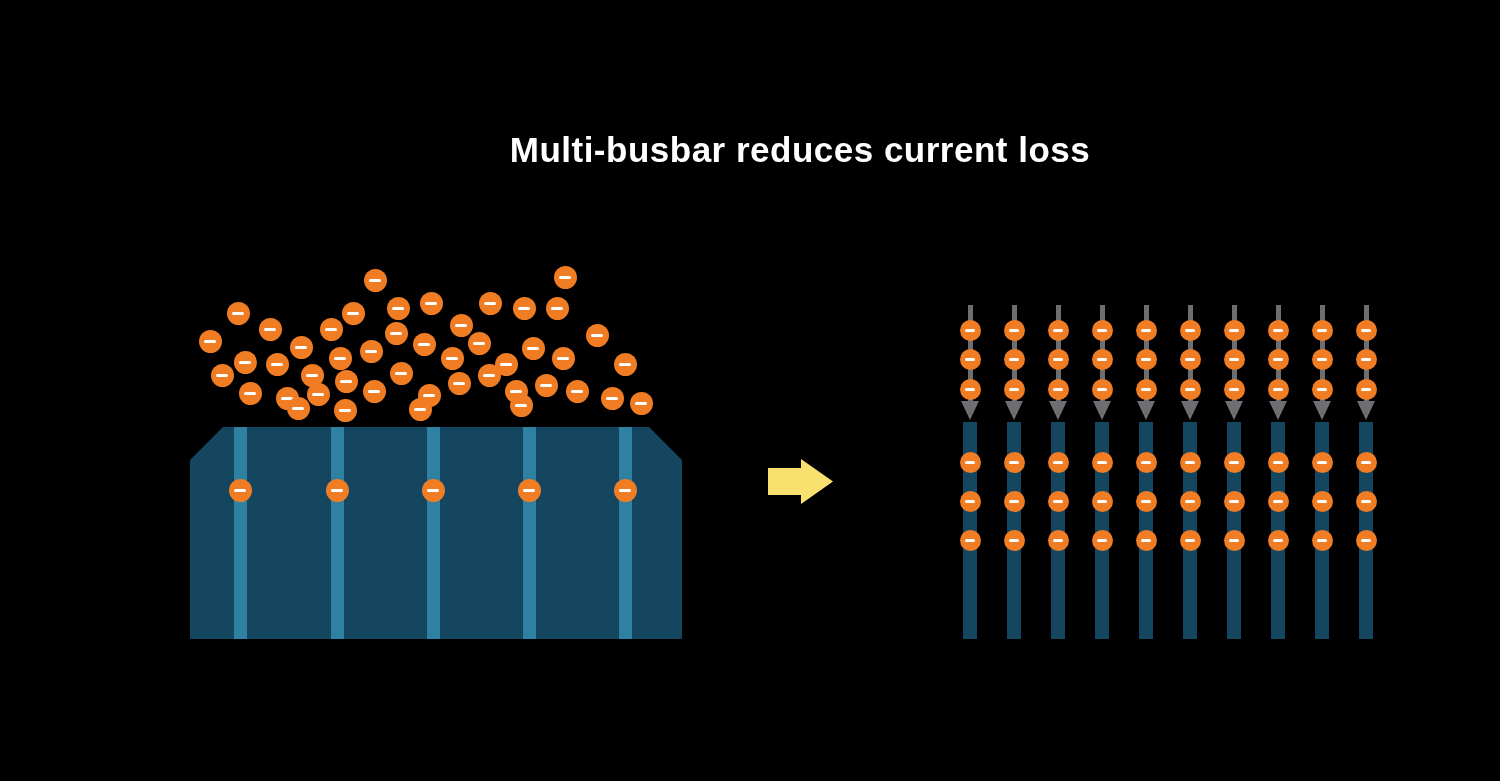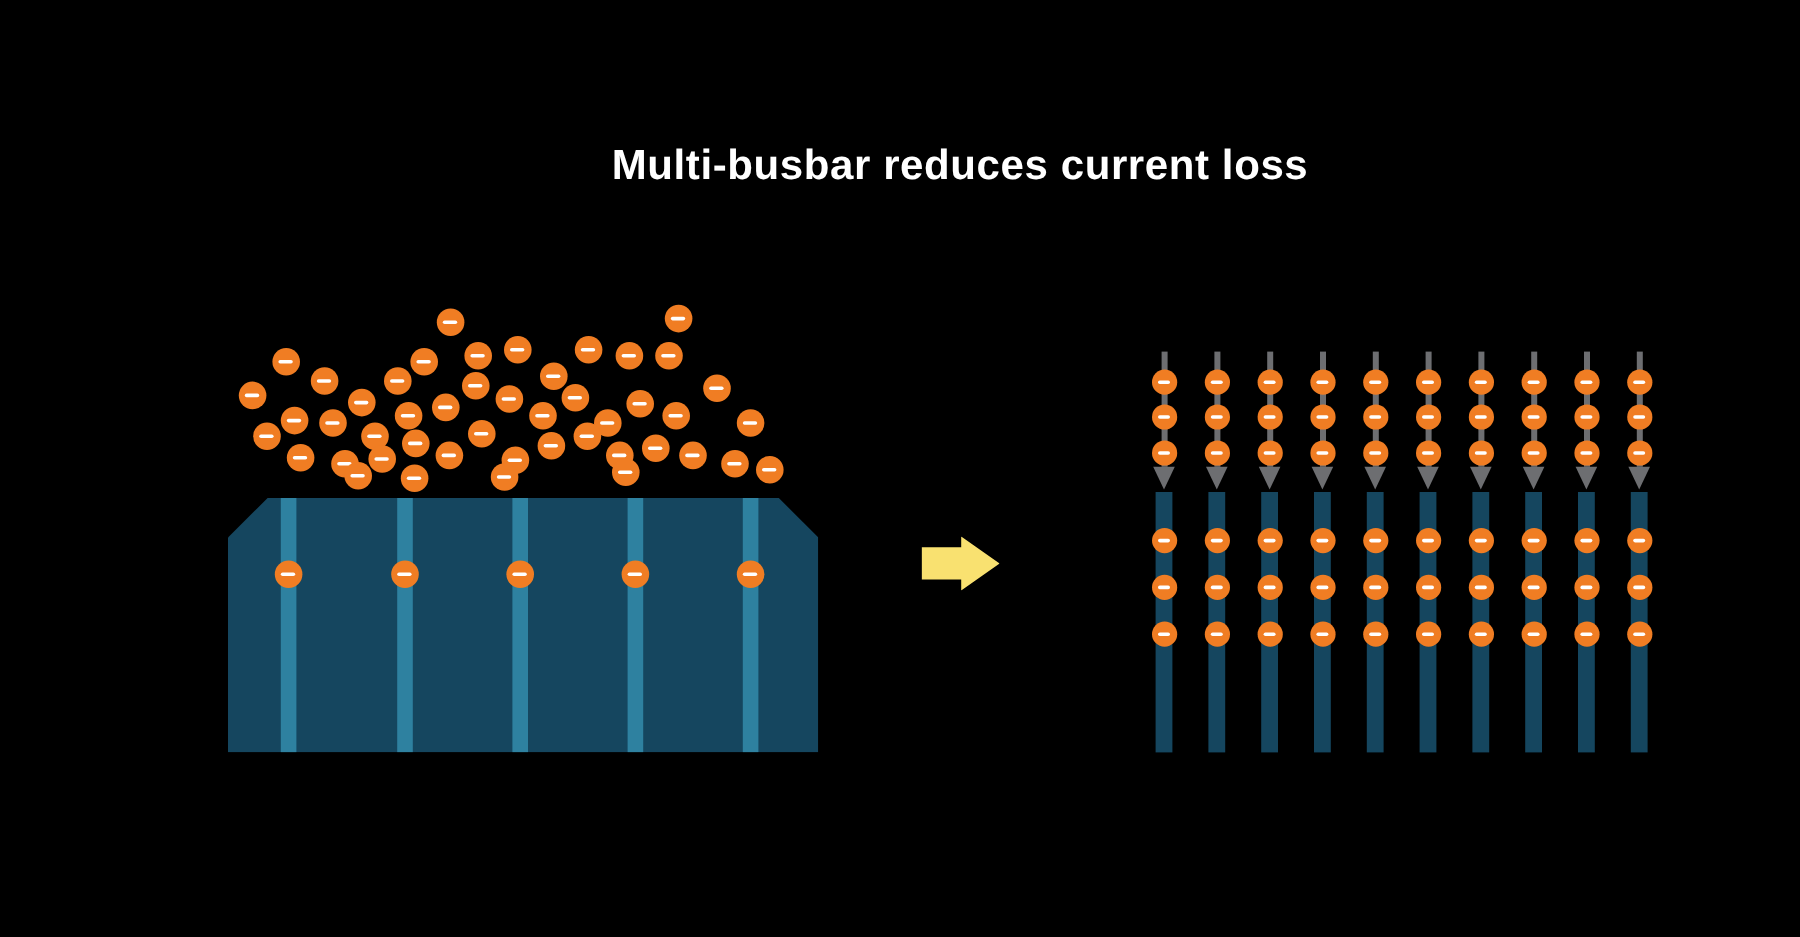--- a/index.html
+++ b/index.html
@@ -7,20 +7,21 @@
     padding: 0;
     background: var(--background, #000);
     font-family: "Liberation Sans", sans-serif;
   }
   .canvas {
     position: relative;
     width: 1500px;
     height: 663px;
     background: var(--background, #000);
     overflow: hidden;
+    margin-top: 12px;
   }
   .title {
     position: absolute;
     left: 800px;
     top: 118px;
     transform: translateX(-50%);
     margin: 0;
     white-space: nowrap;
     color: var(--title-text, #fff);
     font-size: 35px;

